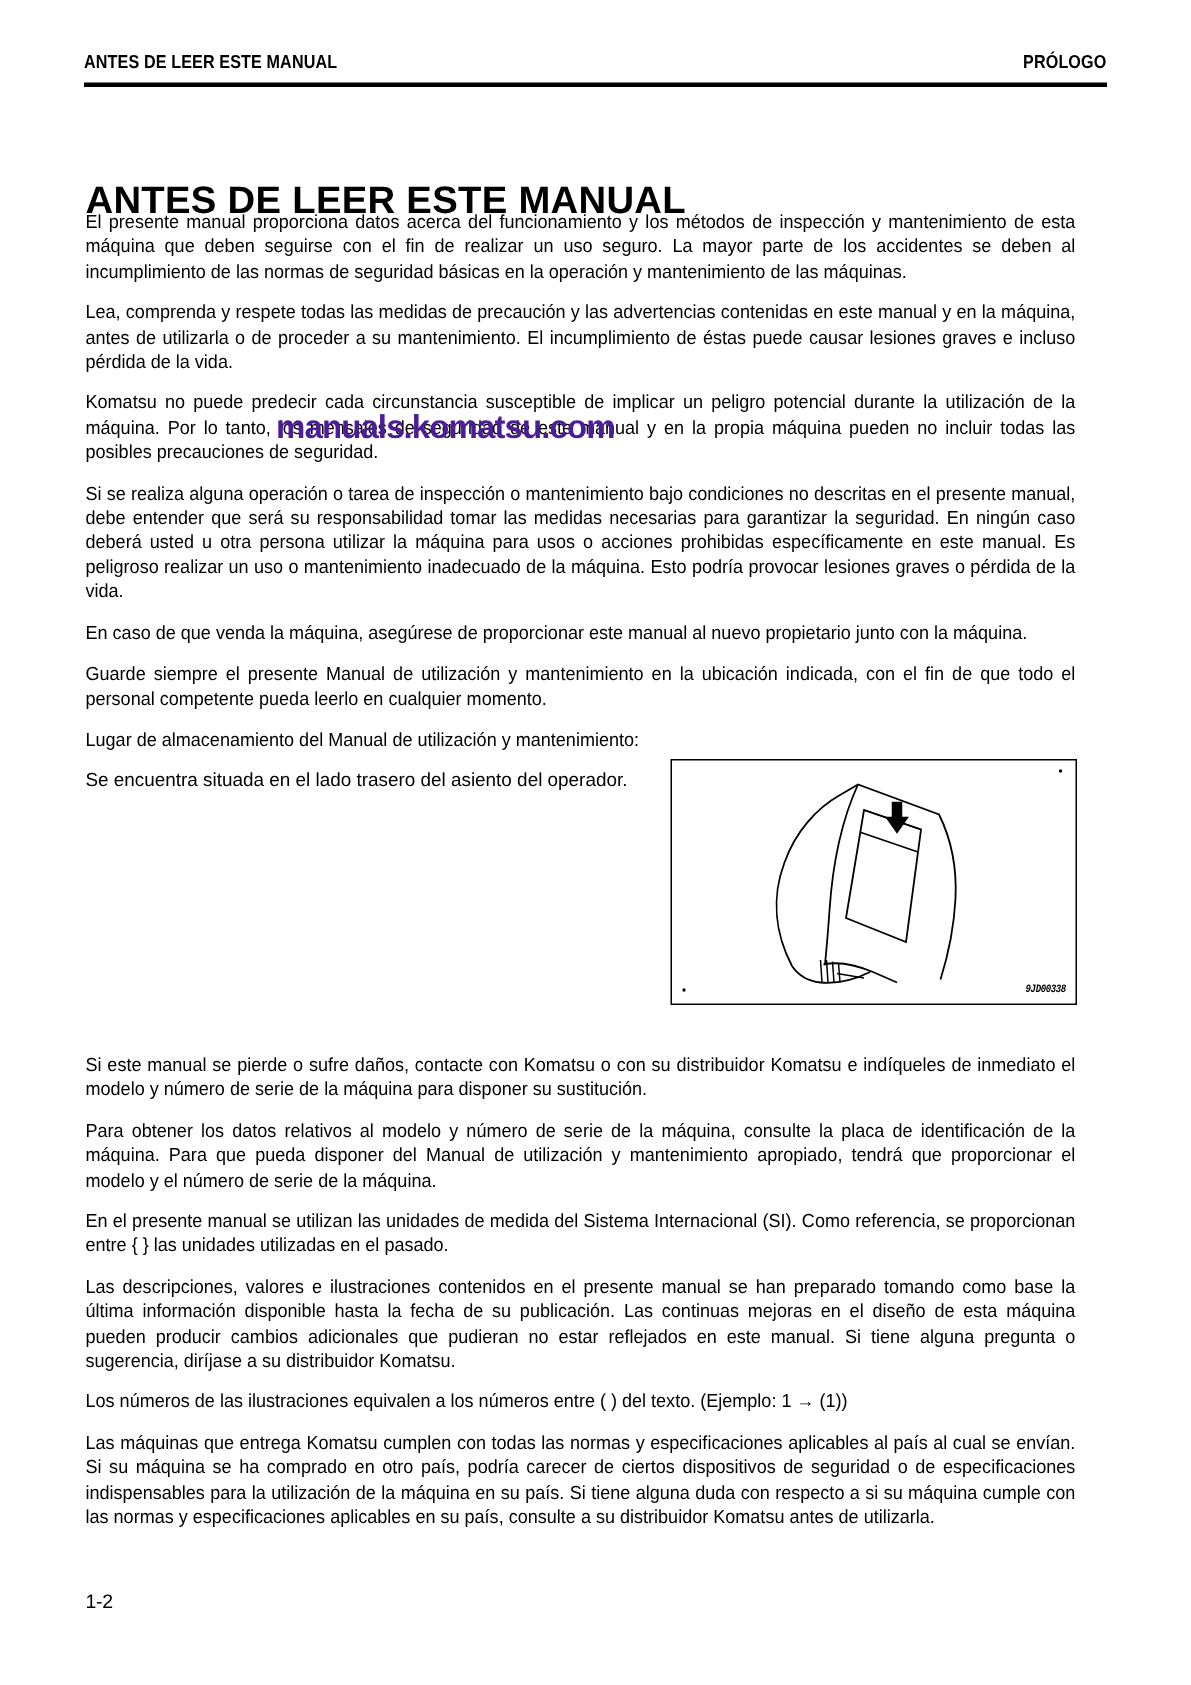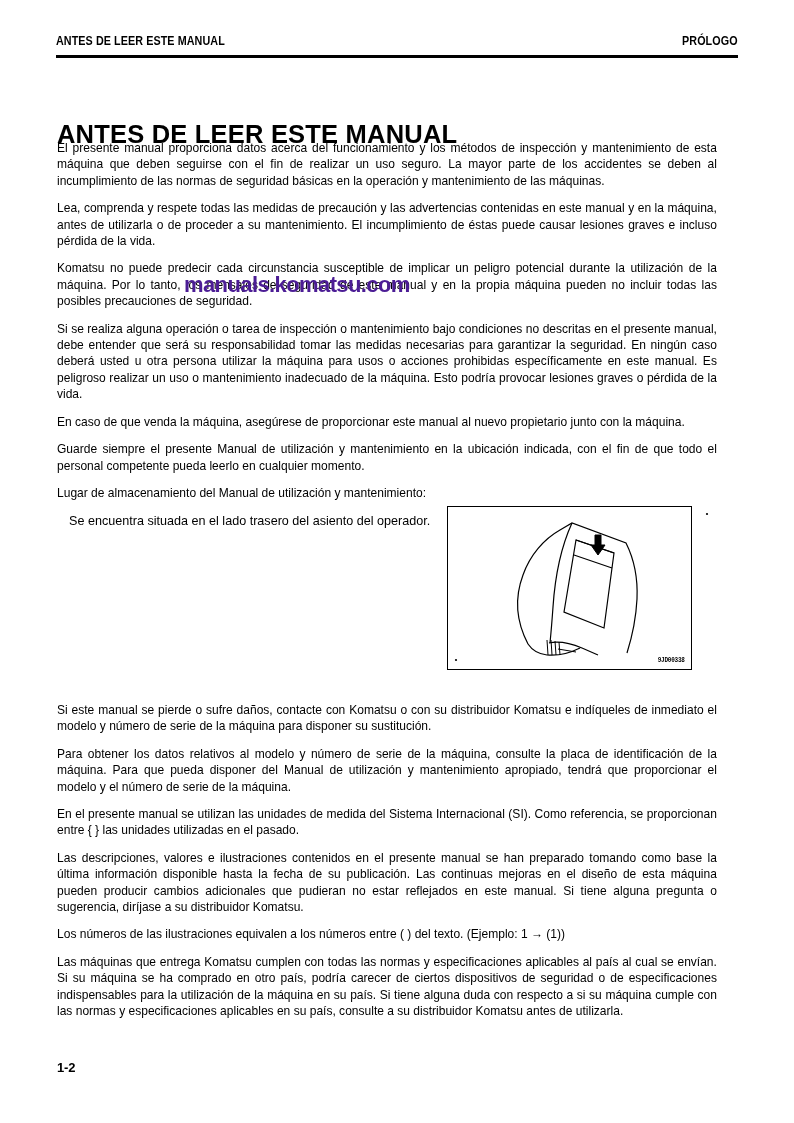--- a/index.html
+++ b/index.html
@@ -77,38 +77,39 @@
     width: 691px;
   }
   p.body:last-child { margin-bottom: 0; }
 
   
   .figure-row {
     position: relative;
     margin: 0;
   }
   p.beside-figure {
-    margin: 12px;
+    margin: 0;
     width: 400px;
     font-family: "Liberation Sans Narrow", "Liberation Sans", sans-serif;
     font-size: 12.6px;
     line-height: 16.4px;
     text-align: left;
   }
 
   
   .figure-box {
     position: absolute;
     left: 447px;
     top: 506px;
-    width: 245px;
+    width: 271px;
     height: 164px;
     border: 1.5px solid #000000;
     background: #ffffff;
     box-sizing: border-box;
+    font-style: italic;
   }
   .figure-box svg { display: block; }
   .figure-code {
     position: absolute;
     right: 6px;
     bottom: 5px;
     font-family: "Liberation Mono", monospace;
     font-size: 7.5px;
     font-weight: bold;
     letter-spacing: -0.3px;
@@ -130,21 +131,21 @@
     white-space: nowrap;
     pointer-events: none;
   }
 
   
   .page-footer {
     position: absolute;
     left: 57px;
     top: 1060px;
     font-size: 13px;
-    font-weight: bold;
+    font-weight: normal;
     letter-spacing: -0.2px;
   }
 </style>
 </head>
 <body>
 
 <div class="page">
 
   <div class="page-header">
     <span class="hdr-left">ANTES DE LEER ESTE MANUAL</span>

